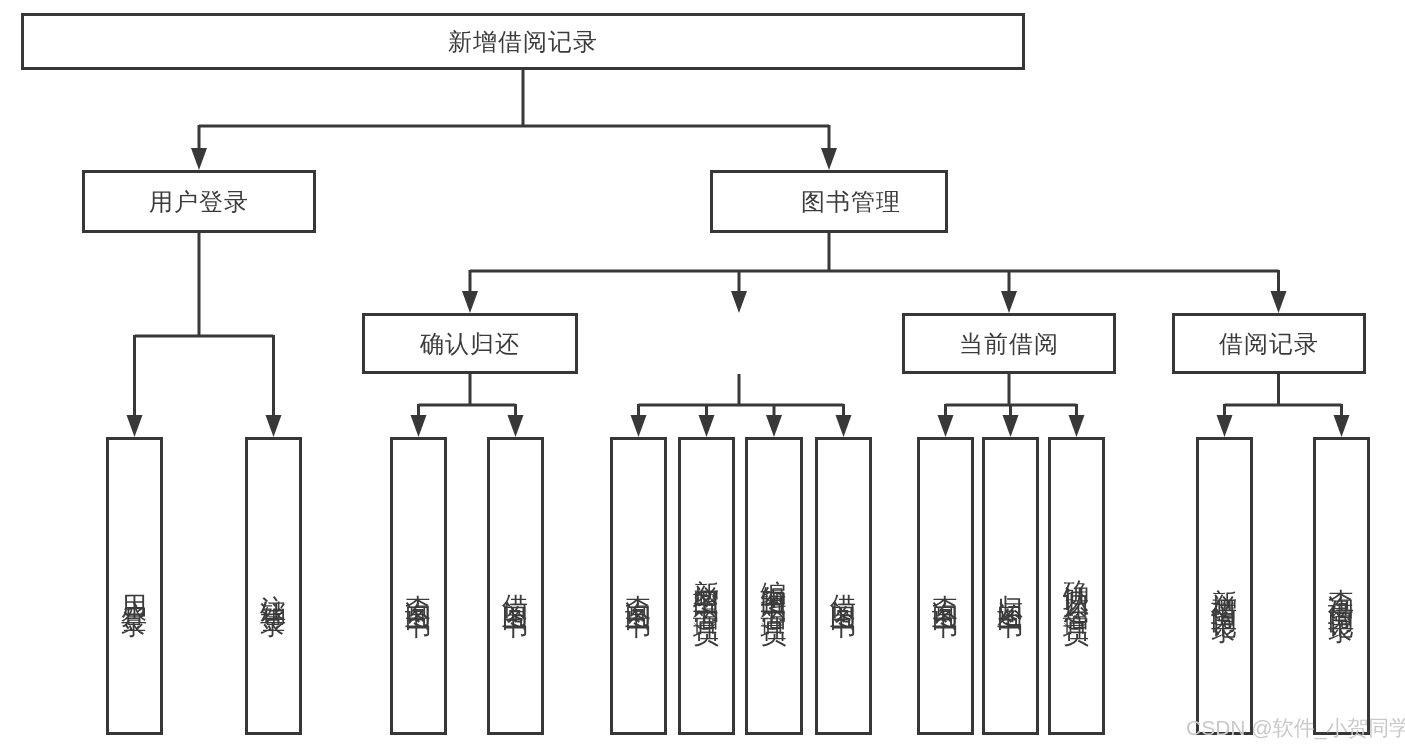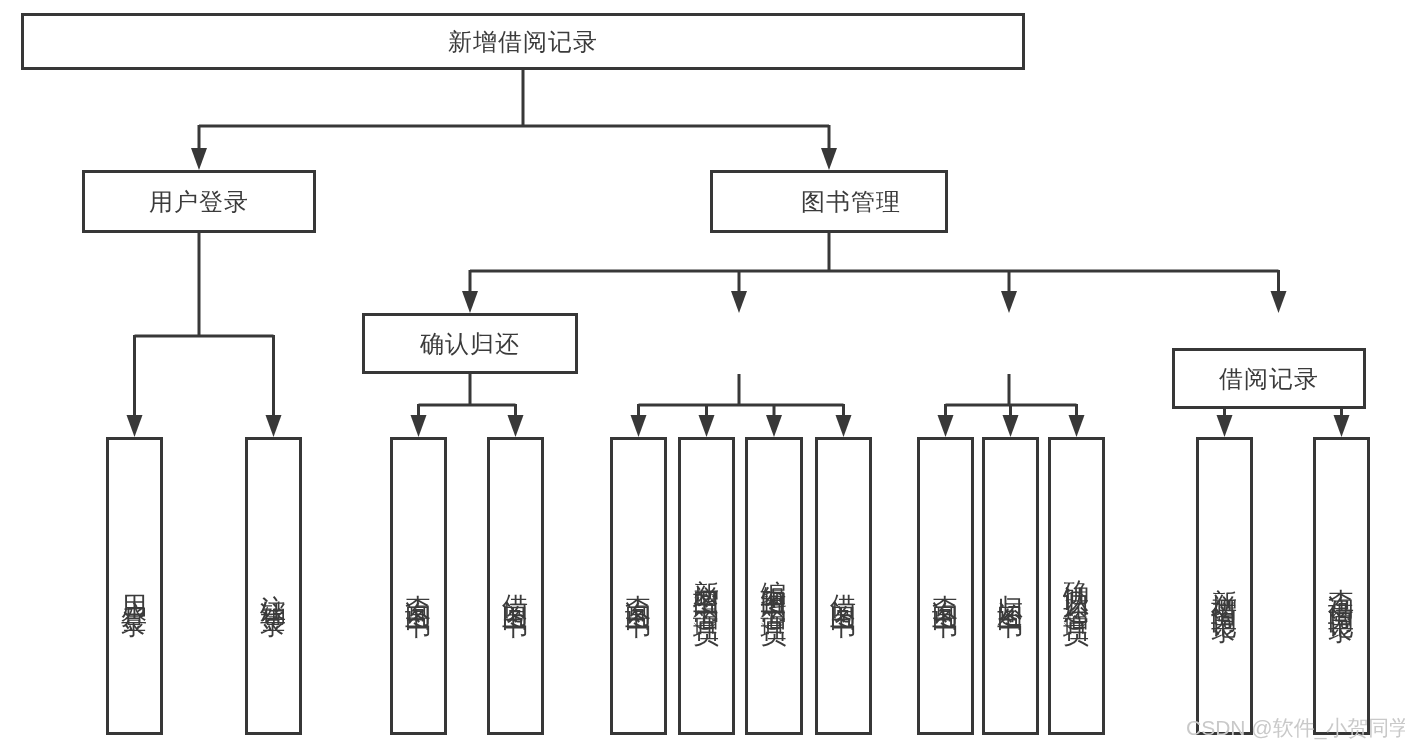--- a/index.html
+++ b/index.html
@@ -39,21 +39,21 @@
     white-space:nowrap;
     z-index:5;
   }
   
   #n-root{left:21px;top:13px;width:1004px;height:57px;}
   #n-user-login{left:82px;top:170px;width:234px;height:63px;}
   #n-book-mgmt{left:710px;top:170px;width:238px;height:63px;padding-left:44px;}
   #n-new-book{left:362px;top:313px;width:216px;height:61px;}
   #n-book-borrow{left:614px;top:313px;width:250px;height:61px;}
   #n-current-borrow{left:902px;top:313px;width:214px;height:61px;}
-  #n-borrow-record{left:1172px;top:313px;width:194px;height:61px;margin-top:35px;}
+  #n-borrow-record{left:1172px;top:313px;width:194px;height:61px;}
   .leaf{top:437px;width:57px;height:298px;}
   #lf-user-login{left:106px;}
   #lf-logout{left:245px;}
   #lf-query-1{left:390px;}
   #lf-borrow-1{left:487px;}
   #lf-query-2{left:610px;}
   #lf-add-book{left:678px;}
   #lf-edit-book{left:745px;width:58px;}
   #lf-borrow-2{left:815px;}
   #lf-query-3{left:917px;}
@@ -106,20 +106,21 @@
       <polygon points="1333.5,415 1349.5,415 1341.5,437"></polygon>
     </g>
   </svg>
 
   <div class="node node-root" id="n-root">新增借阅记录</div>
 
   <div class="node node-h" id="n-user-login">用户登录</div>
   <div class="node node-h" id="n-book-mgmt">图书管理</div>
 
   <div class="node node-h" id="n-new-book">确认归还</div>
+  <div class="node node-h" id="n-current-borrow">当前借阅</div>
   <div class="node node-h" id="n-borrow-record">借阅记录</div>
 
   <div class="node node-v leaf" id="lf-user-login">
     <span class="vtext">用户登录</span>
   </div>
   <div class="node node-v leaf" id="lf-logout">
     <span class="vtext">注销登录</span>
   </div>
 
   <div class="node node-v leaf" id="lf-query-1">

